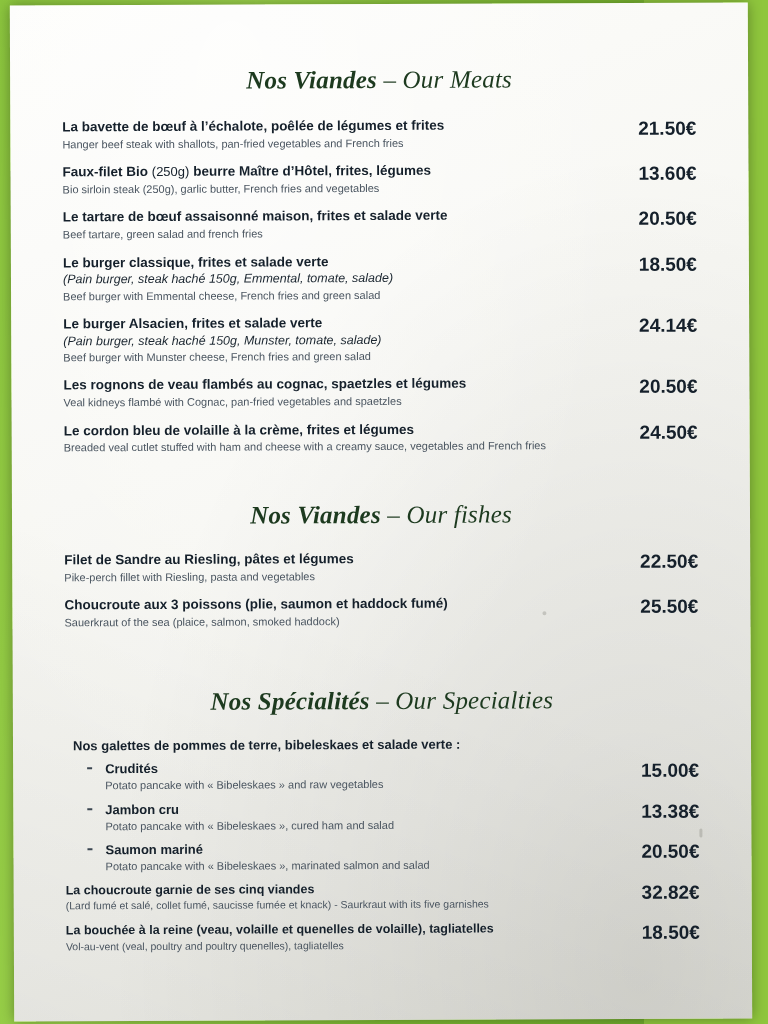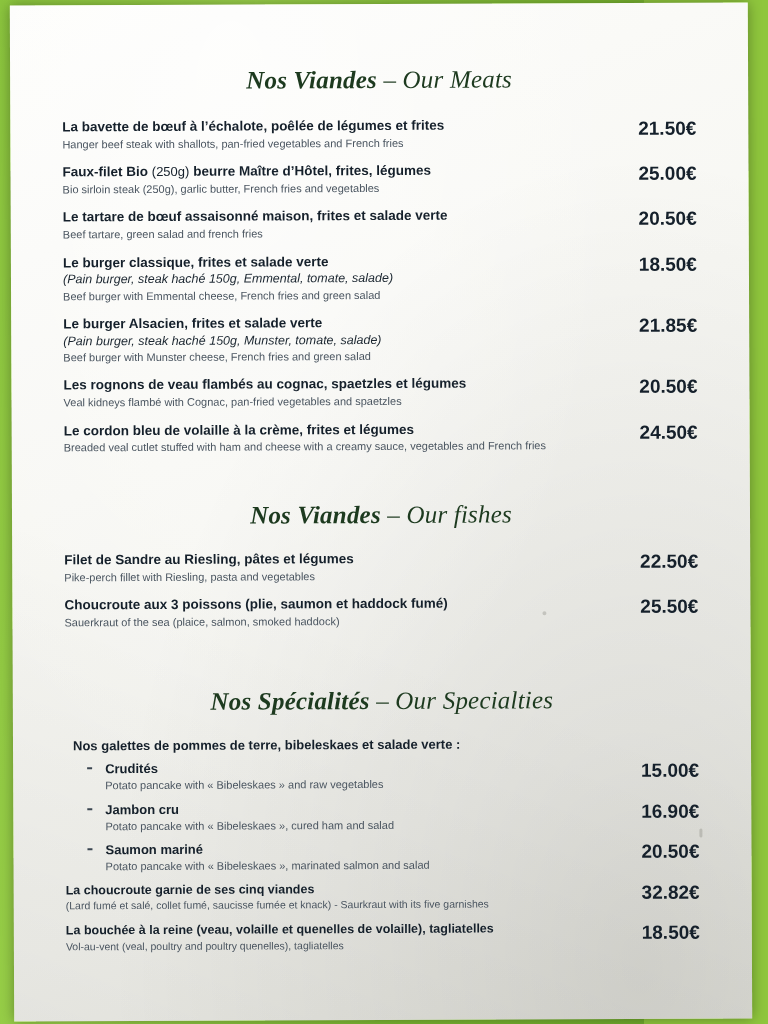--- a/index.html
+++ b/index.html
@@ -185,21 +185,21 @@
               <div class="desc">Hanger beef steak with shallots, pan-fried vegetables and French fries</div>
             </div>
             <div class="price">21.50€</div>
           </li>
 
           <li class="item">
             <div class="item-text">
               <div class="name"><span>Faux-filet Bio</span> <span class="gram">(250g)</span> <span>beurre Maître d’Hôtel, frites, légumes</span></div>
               <div class="desc">Bio sirloin steak (250g), garlic butter, French fries and vegetables</div>
             </div>
-            <div class="price">25.00€</div>
+            <div class="price">13.60€</div>
           </li>
 
           <li class="item">
             <div class="item-text">
               <div class="name">Le tartare de bœuf assaisonné maison, frites et salade verte</div>
               <div class="desc">Beef tartare, green salad and french fries</div>
             </div>
             <div class="price">20.50€</div>
           </li>
 
@@ -211,21 +211,21 @@
             </div>
             <div class="price">18.50€</div>
           </li>
 
           <li class="item">
             <div class="item-text">
               <div class="name">Le burger Alsacien, frites et salade verte</div>
               <div class="sub-it">(Pain burger, steak haché 150g, Munster, tomate, salade)</div>
               <div class="desc">Beef burger with Munster cheese, French fries and green salad</div>
             </div>
-            <div class="price">21.85€</div>
+            <div class="price">24.14€</div>
           </li>
 
           <li class="item">
             <div class="item-text">
               <div class="name">Les rognons de veau flambés au cognac, spaetzles et légumes</div>
               <div class="desc">Veal kidneys flambé with Cognac, pan-fried vegetables and spaetzles</div>
             </div>
             <div class="price">20.50€</div>
           </li>
 
@@ -282,21 +282,21 @@
             </div>
             <div class="price">15.00€</div>
           </li>
 
           <li class="bullet-item">
             <span class="dot"></span>
             <div class="item-text">
               <div class="name">Jambon cru</div>
               <div class="desc">Potato pancake with « Bibeleskaes », cured ham and salad</div>
             </div>
-            <div class="price">16.90€</div>
+            <div class="price">13.38€</div>
           </li>
 
           <li class="bullet-item">
             <span class="dot"></span>
             <div class="item-text">
               <div class="name">Saumon mariné</div>
               <div class="desc">Potato pancake with « Bibeleskaes », marinated salmon and salad</div>
             </div>
             <div class="price">20.50€</div>
           </li>

